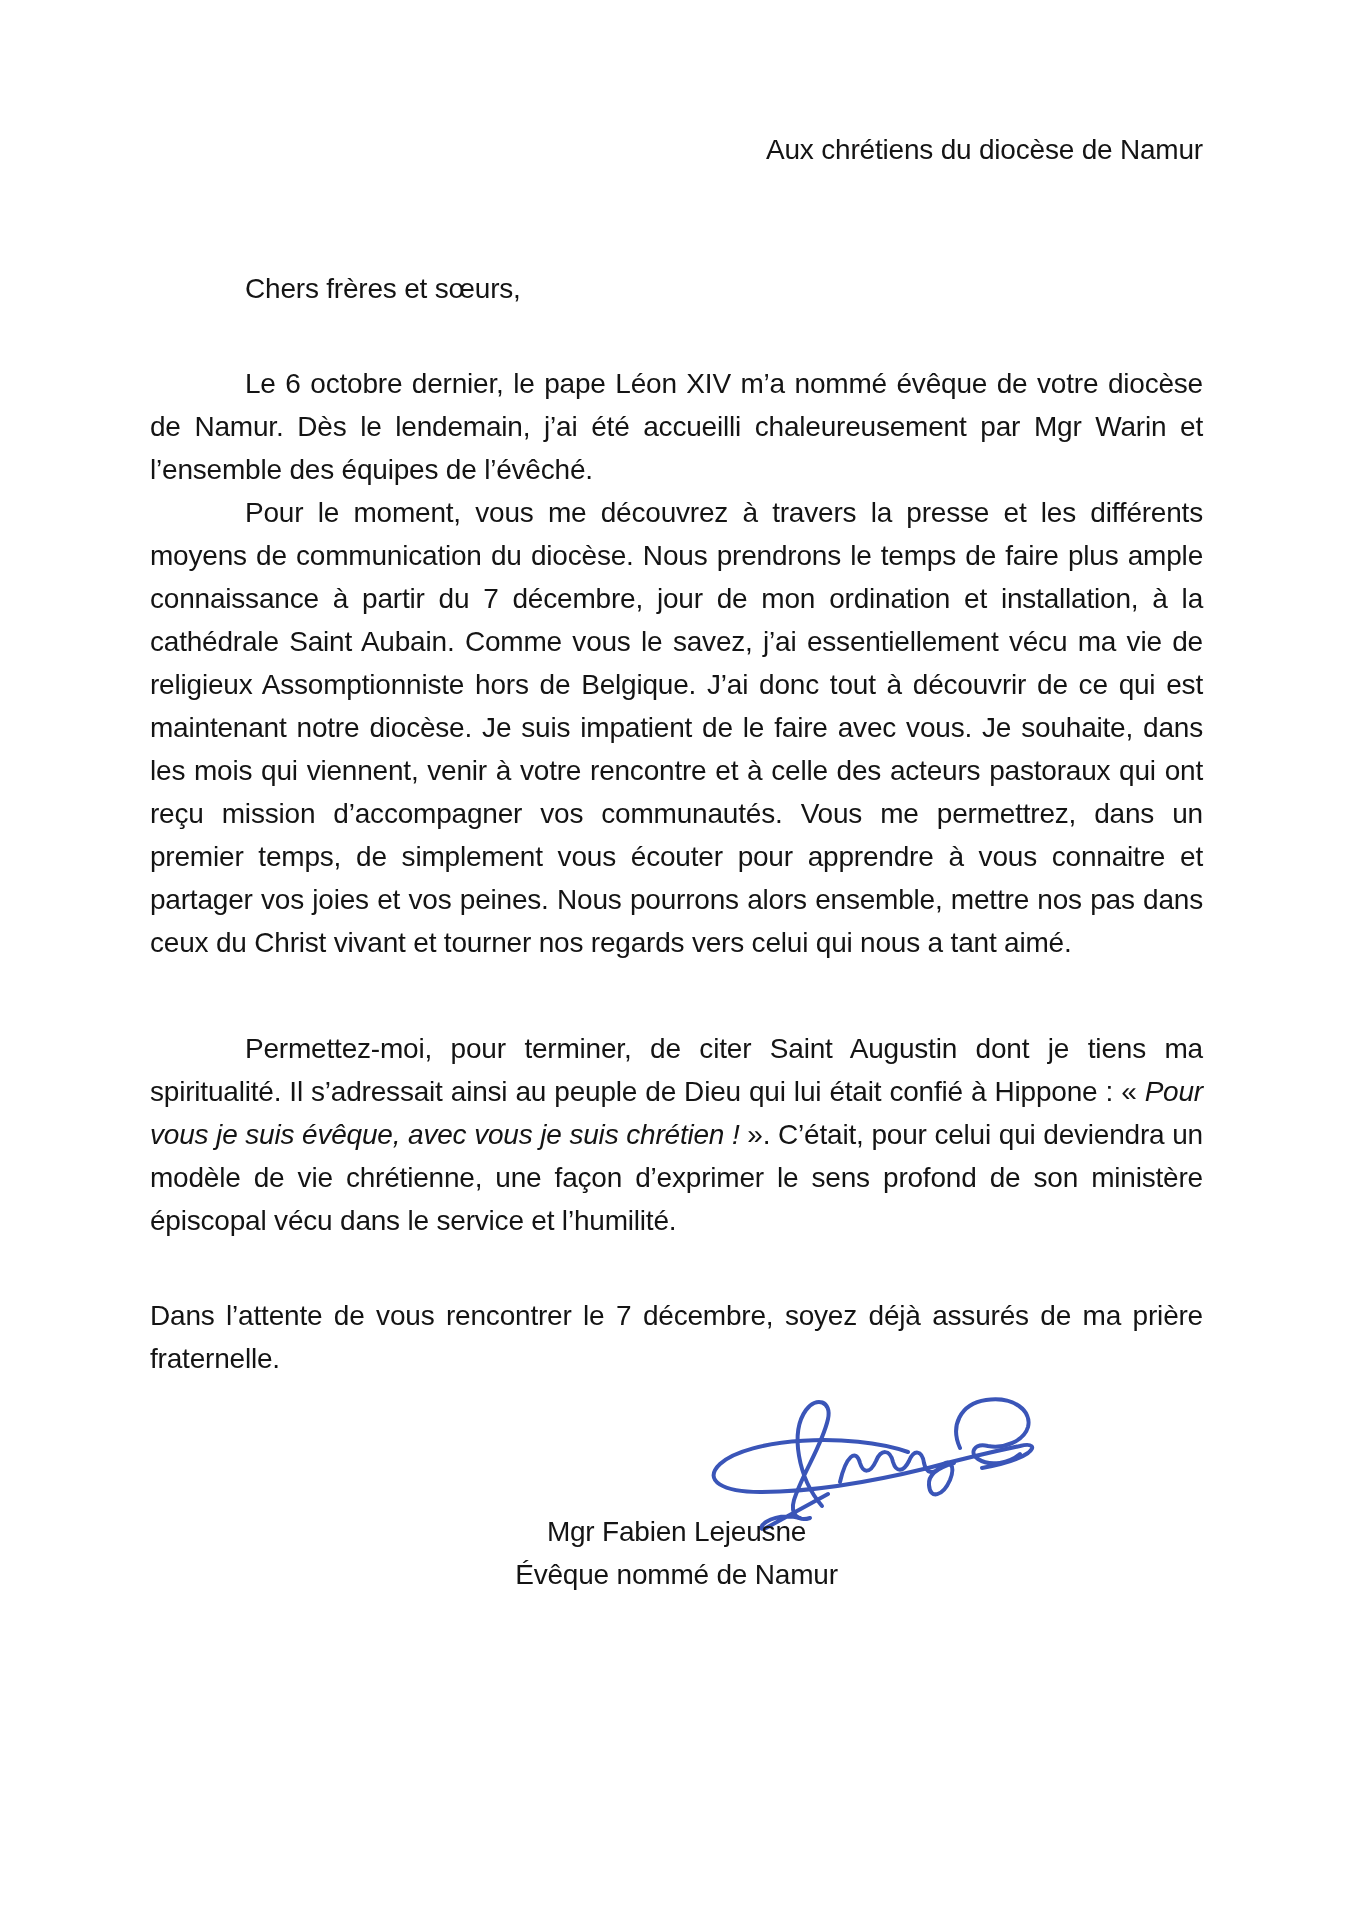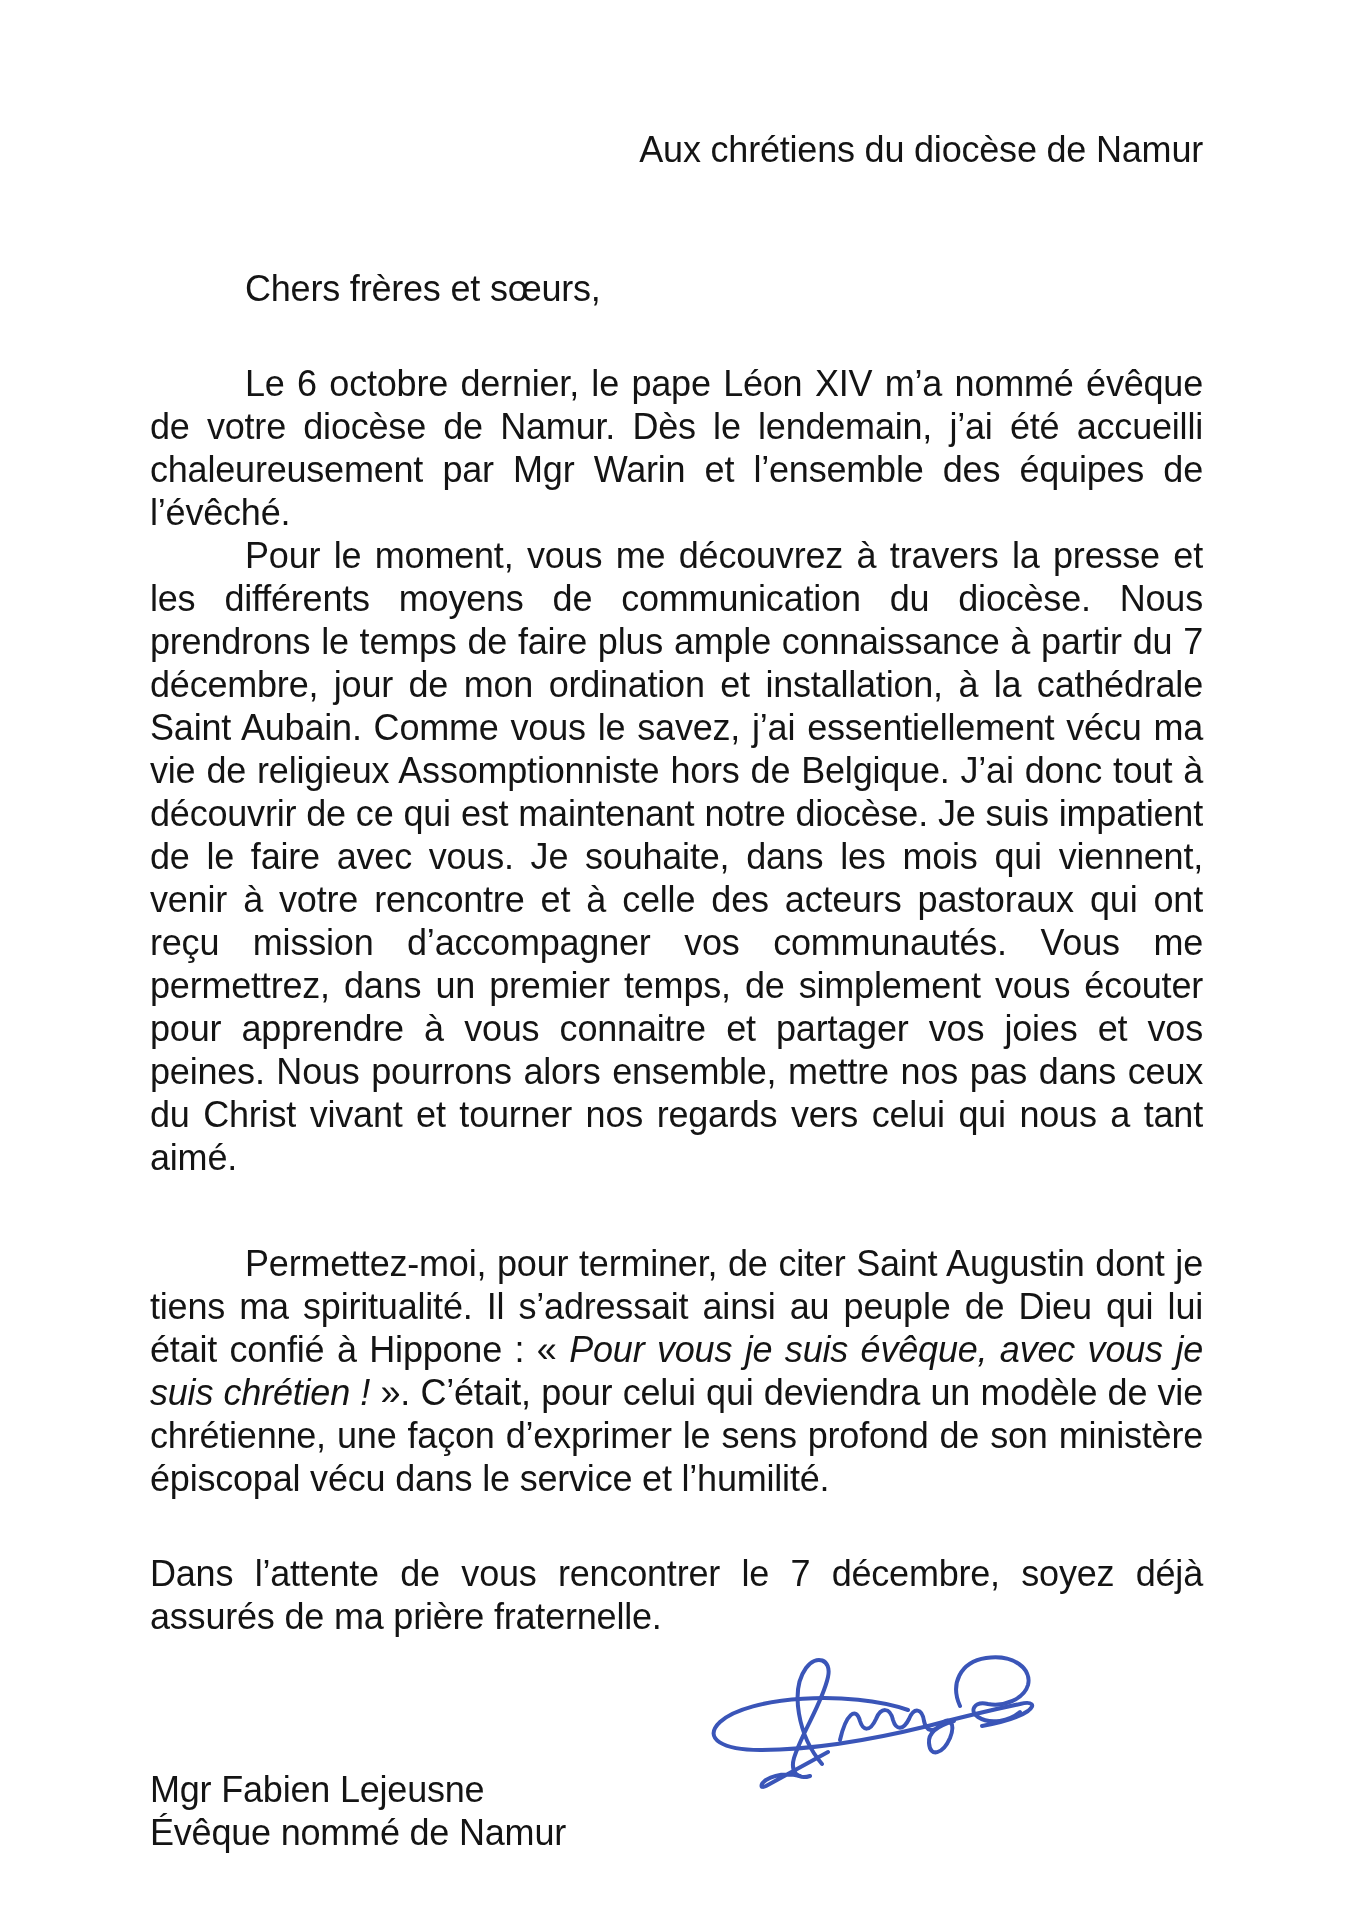--- a/index.html
+++ b/index.html
@@ -8,21 +8,21 @@
     background: #ffffff;
   }
   .page {
     position: relative;
     width: 1358px;
     height: 1920px;
     box-sizing: border-box;
     background: #ffffff;
     color: #141414;
     font-family: "Liberation Sans", sans-serif;
-    font-size: 36px;
+    font-size: 28px;
     line-height: 43px;
     letter-spacing: -0.2px;
     padding: 128px 155px 0 150px;
     overflow: hidden;
   }
   .recipients {
     text-align: right;
   }
   .recipients .line { white-space: nowrap; }
   .salutation {
@@ -44,21 +44,21 @@
     position: relative;
     margin-top: 8px;
   }
   .signature-svg {
     display: block;
     margin-left: auto;
     margin-right: 168px;
     margin-bottom: -26px;
   }
   .signoff {
-    text-align: left;
+    text-align: center;
   }
   .signoff .line { white-space: nowrap; }
 </style>
 </head>
 <body>
 
 <div class="page">
 
   <div class="recipients">
     <div class="line">Aux chrétiens du diocèse de Namur</div>

